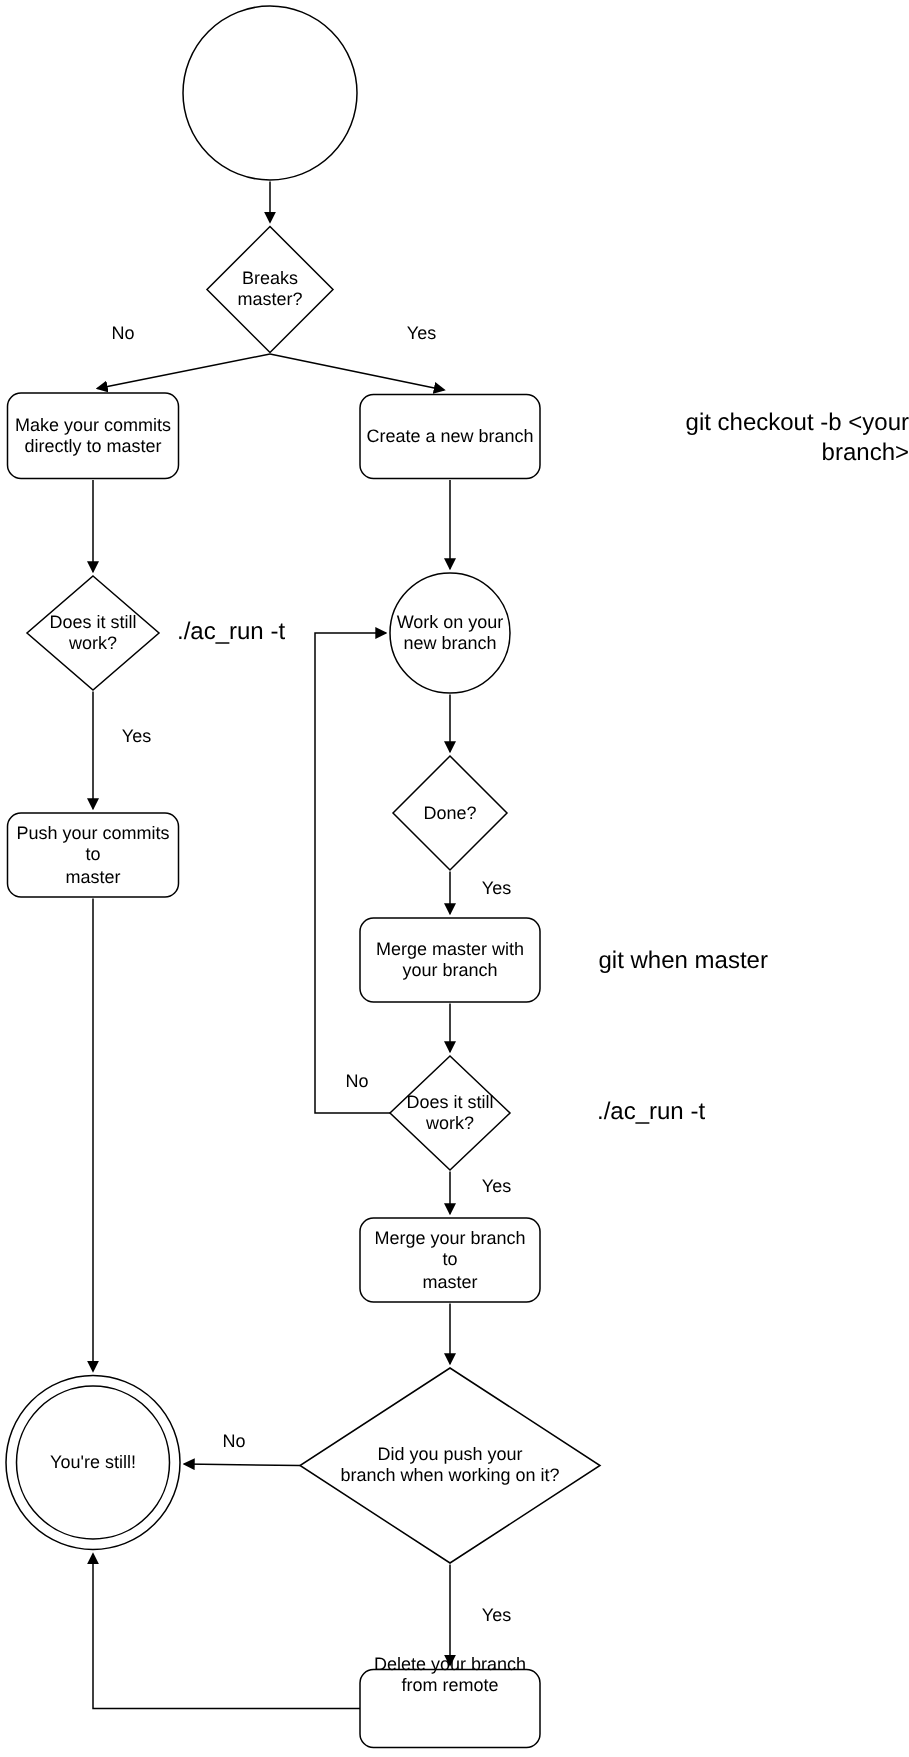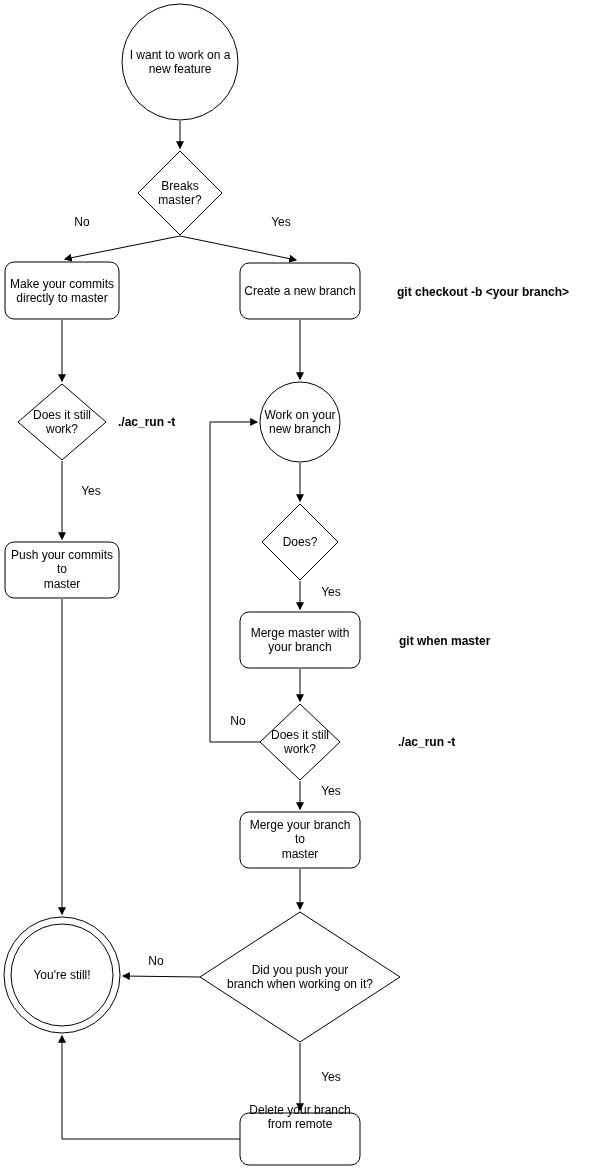--- a/index.html
+++ b/index.html
@@ -8,21 +8,21 @@
   .canvas { position:relative; width:606px; height:1171px; background:#ffffff; overflow:hidden; }
   .canvas svg { position:absolute; left:0; top:0; }
   .shapes rect, .shapes circle, .shapes path { fill:#ffffff; stroke:#000000; stroke-width:1; }
   .edges path { fill:none; stroke:#000000; stroke-width:1; }
   .lbl {
     position:absolute; transform:translate(-50%,-50%);
     font-size:12px; line-height:1.2; text-align:center; white-space:pre-line;
   }
   .ann {
     position:absolute; transform:translateY(-50%);
-    font-size:12px; line-height:1.22; text-align:right; white-space:pre-line;font-weight:bold;
+    font-size:16px; line-height:1.22; text-align:right; white-space:pre-line;
   }
 </style>
 </head>
 <body>
 
 <div class="canvas">
 
   <svg width="606" height="1171" viewBox="0 0 606 1171">
     <defs>
       <marker id="arrow" viewBox="0 0 10 10" refX="8.5" refY="5" markerWidth="8" markerHeight="8" orient="auto-start-reverse">
@@ -61,34 +61,32 @@
       <path d="M300,669 L300,701" marker-end="url(#arrow)"></path>
       <path d="M260,742 L210,742 L210,422 L257,422" marker-end="url(#arrow)"></path>
       <path d="M300,781 L300,809" marker-end="url(#arrow)"></path>
       <path d="M300,869 L300,909" marker-end="url(#arrow)"></path>
       <path d="M200,977 L123,976" marker-end="url(#arrow)"></path>
       <path d="M300,1043 L300,1110" marker-end="url(#arrow)"></path>
       <path d="M240,1139 L62,1139 L62,1036" marker-end="url(#arrow)"></path>
     </g>
   </svg>
 
-  <div class="lbl" style="left:180px;top:62px;width:110px">I want to work on a
-new feature</div>
   <div class="lbl" style="left:180px;top:193px;width:70px">Breaks
 master?</div>
   <div class="lbl" style="left:62px;top:291px;width:110px">Make your commits
 directly to master</div>
   <div class="lbl" style="left:300px;top:291px;width:116px">Create a new branch</div>
   <div class="lbl" style="left:62px;top:422px;width:80px">Does it still
 work?</div>
   <div class="lbl" style="left:62px;top:570px;width:112px">Push your commits to
 master</div>
   <div class="lbl" style="left:300px;top:422px;width:80px">Work on your
 new branch</div>
-  <div class="lbl" style="left:300px;top:542px;width:60px">Does?</div>
+  <div class="lbl" style="left:300px;top:542px;width:60px">Done?</div>
   <div class="lbl" style="left:300px;top:640px;width:112px">Merge master with
 your branch</div>
   <div class="lbl" style="left:300px;top:742px;width:80px">Does it still
 work?</div>
   <div class="lbl" style="left:300px;top:840px;width:112px">Merge your branch to
 master</div>
   <div class="lbl" style="left:300px;top:977px;width:170px">Did you push your
 branch when working on it?</div>
   <div class="lbl" style="left:62px;top:975px;width:90px">You're still!</div>
   <div class="lbl" style="left:300px;top:1117px;width:112px">Delete your branch

